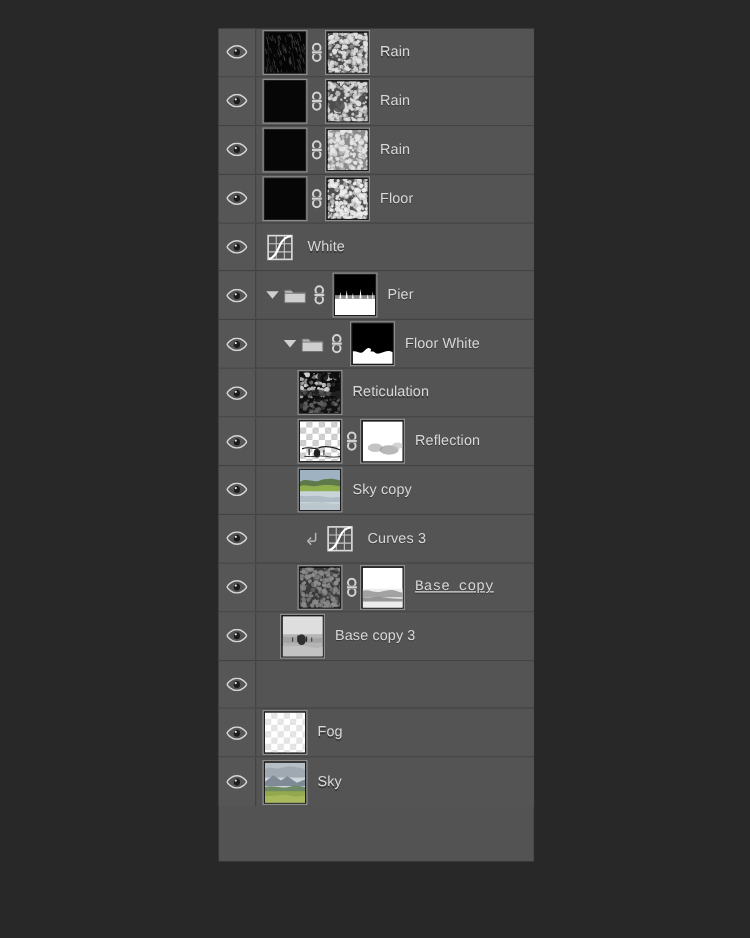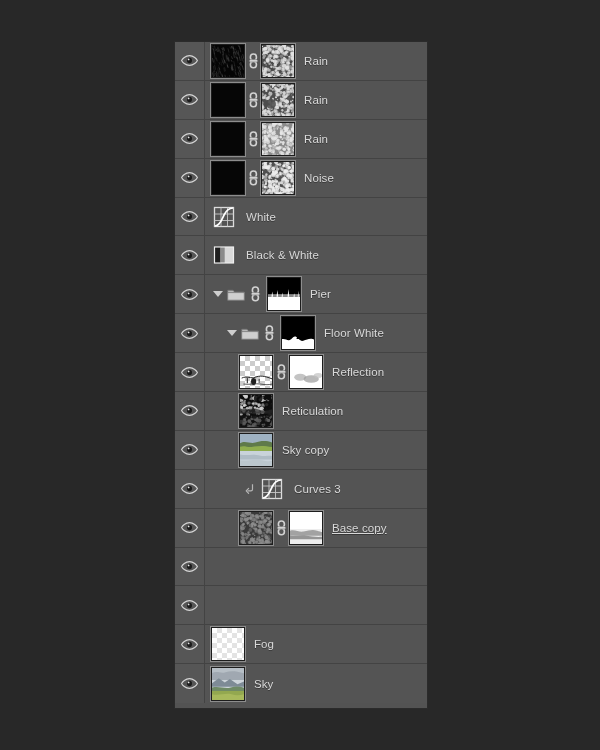--- a/index.html
+++ b/index.html
@@ -7,21 +7,21 @@
     width:600px;height:750px;
     background:#282828;
     font-family:"Liberation Sans", sans-serif;
     overflow:hidden;
   }
   .stage{position:relative;width:600px;height:750px;}
 
   
   .panel{
     position:absolute;
-    left:175px;top:42px;
+    left:175px;top:23px;
     width:252px;height:666px;
     background:#535353;
     box-shadow:0 0 0 1px #2b2b2b;
   }
 
   .rows{width:100%;height:100%;}
 
   .row{
     position:relative;
     display:flex;
@@ -118,21 +118,21 @@
   }
 
   .label{
     color:#d8d8d8;
     font-size:11.5px;
     letter-spacing:0.1px;
     white-space:nowrap;
     padding-left:9px;
     text-shadow:0 1px 0 rgba(0,0,0,.35);
   }
-  .label.underlined{ text-decoration:underline; }
+  .label.underlined{ text-decoration:underline;font-family:Liberation Mono, monospace; }
   .gap2{width:4px;min-width:4px;height:1px;}
 </style>
 </head>
 <body>
 
 <div class="stage">
   <div class="panel">
     <div class="rows" id="rows">
         <div class="row">
           <span class="eyecol">
@@ -1383,21 +1383,21 @@
                 <circle cx="28.3" cy="21.2" r="1.8" fill="#ededed" opacity="0.87"></circle>
                 <circle cx="8.8" cy="33.4" r="1.9" fill="#ededed" opacity="0.90"></circle>
                 <circle cx="32.0" cy="33.1" r="2.2" fill="#ededed" opacity="0.95"></circle>
                 <circle cx="23.4" cy="24.3" r="1.8" fill="#ededed" opacity="0.61"></circle>
                 <circle cx="22.6" cy="13.8" r="1.9" fill="#ededed" opacity="0.44"></circle>
                 <circle cx="18.7" cy="33.8" r="2.0" fill="#ededed" opacity="0.62"></circle>
                 <circle cx="12.6" cy="30.3" r="1.8" fill="#ededed" opacity="0.68"></circle>
                 <circle cx="26.1" cy="19.4" r="2.2" fill="#ededed" opacity="0.88"></circle>
                 <circle cx="17.2" cy="28.5" r="1.9" fill="#ededed" opacity="0.92"></circle>
               </svg></span>
-            <span class="label">Noise</span>
+            <span class="label">Floor</span>
           </span>
         </div>
         <div class="row">
           <span class="eyecol">
             <span class="eye">
               <svg width="17" height="11" viewBox="0 0 17 11">
                 <path d="M8.5 0.6C4.4 0.6 1.3 4 0.6 5.5c0.7 1.5 3.8 4.9 7.9 4.9s7.2-3.4 7.9-4.9C15.7 4 12.6 0.6 8.5 0.6z" fill="none" stroke="#d6d6d6" stroke-width="1.1"></path>
                 <ellipse cx="8.5" cy="5.5" rx="2.5" ry="2.8" fill="#1c1c1c"></ellipse>
                 <ellipse cx="7.6" cy="4.4" rx="0.9" ry="0.9" fill="#e8e8e8"></ellipse>
               </svg>
@@ -1420,80 +1420,58 @@
             <span class="eye">
               <svg width="17" height="11" viewBox="0 0 17 11">
                 <path d="M8.5 0.6C4.4 0.6 1.3 4 0.6 5.5c0.7 1.5 3.8 4.9 7.9 4.9s7.2-3.4 7.9-4.9C15.7 4 12.6 0.6 8.5 0.6z" fill="none" stroke="#d6d6d6" stroke-width="1.1"></path>
                 <ellipse cx="8.5" cy="5.5" rx="2.5" ry="2.8" fill="#1c1c1c"></ellipse>
                 <ellipse cx="7.6" cy="4.4" rx="0.9" ry="0.9" fill="#e8e8e8"></ellipse>
               </svg>
             </span>
           </span>
           <span class="content">
             <span class="indent" style="width:6px;min-width:6px"></span>
-            <span class="adjicon">
-              <svg width="22" height="22" viewBox="0 0 22 22">
-                <rect x="1.5" y="3" width="19" height="16" fill="#d9d9d9" stroke="#ededed" stroke-width="1.2"></rect>
-                <rect x="2.1" y="3.6" width="5.4" height="14.8" fill="#1f1f1f"></rect>
-                <rect x="7.5" y="3.6" width="4.2" height="14.8" fill="#8a8a8a"></rect>
-              </svg>
-            </span>
-            <span class="label">Black &amp; White</span>
+            <span class="tri">
+              <i></i>
+            </span>
+            <span class="folder">
+              <svg width="18" height="13" viewBox="0 0 18 13">
+                <path d="M0.7 2.2h5.3l1.5 1.7h9.8v8.3H0.7z" fill="#b9b9b9" stroke="#6d6d6d" stroke-width="0.8"></path>
+                <path d="M0.7 4.6h16.6v7.6H0.7z" fill="#cfcfcf" stroke="#6d6d6d" stroke-width="0.7"></path>
+              </svg>
+            </span>
+            <span class="link">
+              <svg width="11" height="16" viewBox="0 0 11 16">
+                <rect x="2.4" y="1" width="6" height="6.4" rx="3" fill="none" stroke="#d2d2d2" stroke-width="1.6"></rect>
+                <rect x="2.4" y="8.4" width="6" height="6.4" rx="3" fill="none" stroke="#d2d2d2" stroke-width="1.6"></rect>
+                <rect x="0.4" y="6.6" width="10.2" height="2.6" fill="#5a5a5a"></rect>
+                <rect x="1.6" y="7.0" width="7.8" height="1.8" fill="#d2d2d2"></rect>
+              </svg>
+            </span>
+            <span class="gap2"></span>
+            <span class="thumb"><svg width="34" height="34" viewBox="0 0 40 40" preserveAspectRatio="none">
+                <rect width="40" height="40" fill="#000"></rect>
+                <path d="M0 22h40v18H0z" fill="#fff"></path>
+                <path d="M4 22l1-6 1 6M10 22l1-8 1 8M16 22l0.8-5 0.8 5M23 22l1-9 1 9M30 22l0.8-4 0.8 4M35 22l0.6-7 0.6 7" fill="#fff"></path>
+                <rect x="0" y="19" width="40" height="3" fill="#fff" opacity="0.55"></rect>
+              </svg></span>
+            <span class="label">Pier</span>
           </span>
         </div>
         <div class="row">
           <span class="eyecol">
             <span class="eye">
               <svg width="17" height="11" viewBox="0 0 17 11">
                 <path d="M8.5 0.6C4.4 0.6 1.3 4 0.6 5.5c0.7 1.5 3.8 4.9 7.9 4.9s7.2-3.4 7.9-4.9C15.7 4 12.6 0.6 8.5 0.6z" fill="none" stroke="#d6d6d6" stroke-width="1.1"></path>
                 <ellipse cx="8.5" cy="5.5" rx="2.5" ry="2.8" fill="#1c1c1c"></ellipse>
                 <ellipse cx="7.6" cy="4.4" rx="0.9" ry="0.9" fill="#e8e8e8"></ellipse>
               </svg>
             </span>
           </span>
           <span class="content">
-            <span class="indent" style="width:6px;min-width:6px"></span>
-            <span class="tri">
-              <i></i>
-            </span>
-            <span class="folder">
-              <svg width="18" height="13" viewBox="0 0 18 13">
-                <path d="M0.7 2.2h5.3l1.5 1.7h9.8v8.3H0.7z" fill="#b9b9b9" stroke="#6d6d6d" stroke-width="0.8"></path>
-                <path d="M0.7 4.6h16.6v7.6H0.7z" fill="#cfcfcf" stroke="#6d6d6d" stroke-width="0.7"></path>
-              </svg>
-            </span>
-            <span class="link">
-              <svg width="11" height="16" viewBox="0 0 11 16">
-                <rect x="2.4" y="1" width="6" height="6.4" rx="3" fill="none" stroke="#d2d2d2" stroke-width="1.6"></rect>
-                <rect x="2.4" y="8.4" width="6" height="6.4" rx="3" fill="none" stroke="#d2d2d2" stroke-width="1.6"></rect>
-                <rect x="0.4" y="6.6" width="10.2" height="2.6" fill="#5a5a5a"></rect>
-                <rect x="1.6" y="7.0" width="7.8" height="1.8" fill="#d2d2d2"></rect>
-              </svg>
-            </span>
-            <span class="gap2"></span>
-            <span class="thumb"><svg width="34" height="34" viewBox="0 0 40 40" preserveAspectRatio="none">
-                <rect width="40" height="40" fill="#000"></rect>
-                <path d="M0 22h40v18H0z" fill="#fff"></path>
-                <path d="M4 22l1-6 1 6M10 22l1-8 1 8M16 22l0.8-5 0.8 5M23 22l1-9 1 9M30 22l0.8-4 0.8 4M35 22l0.6-7 0.6 7" fill="#fff"></path>
-                <rect x="0" y="19" width="40" height="3" fill="#fff" opacity="0.55"></rect>
-              </svg></span>
-            <span class="label">Pier</span>
-          </span>
-        </div>
-        <div class="row">
-          <span class="eyecol">
-            <span class="eye">
-              <svg width="17" height="11" viewBox="0 0 17 11">
-                <path d="M8.5 0.6C4.4 0.6 1.3 4 0.6 5.5c0.7 1.5 3.8 4.9 7.9 4.9s7.2-3.4 7.9-4.9C15.7 4 12.6 0.6 8.5 0.6z" fill="none" stroke="#d6d6d6" stroke-width="1.1"></path>
-                <ellipse cx="8.5" cy="5.5" rx="2.5" ry="2.8" fill="#1c1c1c"></ellipse>
-                <ellipse cx="7.6" cy="4.4" rx="0.9" ry="0.9" fill="#e8e8e8"></ellipse>
-              </svg>
-            </span>
-          </span>
-          <span class="content">
             <span class="indent" style="width:20px;min-width:20px"></span>
             <span class="tri">
               <i></i>
             </span>
             <span class="folder">
               <svg width="18" height="13" viewBox="0 0 18 13">
                 <path d="M0.7 2.2h5.3l1.5 1.7h9.8v8.3H0.7z" fill="#b9b9b9" stroke="#6d6d6d" stroke-width="0.8"></path>
                 <path d="M0.7 4.6h16.6v7.6H0.7z" fill="#cfcfcf" stroke="#6d6d6d" stroke-width="0.7"></path>
               </svg>
             </span>
@@ -1506,58 +1484,20 @@
               </svg>
             </span>
             <span class="gap2"></span>
             <span class="thumb"><svg width="34" height="34" viewBox="0 0 40 40" preserveAspectRatio="none">
                 <rect width="40" height="40" fill="#000"></rect>
                 <path d="M0 26c4-1 6 2 9 1s4-5 7-4 5 6 9 5 7-3 11-2 4 2 4 2v12H0z" fill="#fff"></path>
                 <path d="M17 26c1-4 2-7 3-7s1 4 2 7z" fill="#000"></path>
                 <path d="M20 20l1 6M22 21l0.5 5" stroke="#000" stroke-width="1"></path>
               </svg></span>
             <span class="label">Floor White</span>
-          </span>
-        </div>
-        <div class="row">
-          <span class="eyecol">
-            <span class="eye">
-              <svg width="17" height="11" viewBox="0 0 17 11">
-                <path d="M8.5 0.6C4.4 0.6 1.3 4 0.6 5.5c0.7 1.5 3.8 4.9 7.9 4.9s7.2-3.4 7.9-4.9C15.7 4 12.6 0.6 8.5 0.6z" fill="none" stroke="#d6d6d6" stroke-width="1.1"></path>
-                <ellipse cx="8.5" cy="5.5" rx="2.5" ry="2.8" fill="#1c1c1c"></ellipse>
-                <ellipse cx="7.6" cy="4.4" rx="0.9" ry="0.9" fill="#e8e8e8"></ellipse>
-              </svg>
-            </span>
-          </span>
-          <span class="content">
-            <span class="indent" style="width:34px;min-width:34px"></span>
-            <span class="thumb checker">
-              <svg width="34" height="34" viewBox="0 0 40 40" style="position:absolute;left:0;top:0;">
-                <path d="M2 26c6-3 11 1 16-1s10-2 20 2" stroke="#1e1e1e" stroke-width="1.1" fill="none"></path>
-                <ellipse cx="16" cy="30" rx="3" ry="4" fill="#1f1f1f"></ellipse>
-                <rect x="8" y="26" width="1.2" height="6" fill="#222"></rect>
-                <rect x="22" y="27" width="1" height="5" fill="#222"></rect>
-                <path d="M4 33c8 1 14-1 20 0s10 1 14 0" stroke="#2a2a2a" stroke-width="0.9" fill="none"></path>
-              </svg>
-            </span>
-            <span class="link">
-              <svg width="11" height="16" viewBox="0 0 11 16">
-                <rect x="2.4" y="1" width="6" height="6.4" rx="3" fill="none" stroke="#d2d2d2" stroke-width="1.6"></rect>
-                <rect x="2.4" y="8.4" width="6" height="6.4" rx="3" fill="none" stroke="#d2d2d2" stroke-width="1.6"></rect>
-                <rect x="0.4" y="6.6" width="10.2" height="2.6" fill="#5a5a5a"></rect>
-                <rect x="1.6" y="7.0" width="7.8" height="1.8" fill="#d2d2d2"></rect>
-              </svg>
-            </span>
-            <span class="thumb"><svg width="34" height="34" viewBox="0 0 40 40" preserveAspectRatio="none">
-                <rect width="40" height="40" fill="#ffffff"></rect>
-                <ellipse cx="12" cy="25" rx="7" ry="4" fill="#b0b0b0" opacity="0.75"></ellipse>
-                <ellipse cx="25" cy="27" rx="9" ry="4.5" fill="#9a9a9a" opacity="0.7"></ellipse>
-                <ellipse cx="33" cy="23" rx="5" ry="3" fill="#c0c0c0" opacity="0.7"></ellipse>
-              </svg></span>
-            <span class="label">Reflection</span>
           </span>
         </div>
         <div class="row">
           <span class="eyecol">
             <span class="eye">
               <svg width="17" height="11" viewBox="0 0 17 11">
                 <path d="M8.5 0.6C4.4 0.6 1.3 4 0.6 5.5c0.7 1.5 3.8 4.9 7.9 4.9s7.2-3.4 7.9-4.9C15.7 4 12.6 0.6 8.5 0.6z" fill="none" stroke="#d6d6d6" stroke-width="1.1"></path>
                 <ellipse cx="8.5" cy="5.5" rx="2.5" ry="2.8" fill="#1c1c1c"></ellipse>
                 <ellipse cx="7.6" cy="4.4" rx="0.9" ry="0.9" fill="#e8e8e8"></ellipse>
               </svg>
@@ -1740,20 +1680,58 @@
                 <circle cx="34.3" cy="20.2" r="5.2" fill="#0d0d0d" opacity="0.85"></circle>
                 <circle cx="16.7" cy="22.7" r="2.7" fill="#0d0d0d" opacity="0.85"></circle>
                 <circle cx="33.6" cy="11.7" r="4.8" fill="#0d0d0d" opacity="0.85"></circle>
                 <circle cx="21.4" cy="4.0" r="5.1" fill="#0d0d0d" opacity="0.85"></circle>
                 <circle cx="37.0" cy="16.1" r="5.3" fill="#0d0d0d" opacity="0.85"></circle>
                 <circle cx="16.9" cy="24.9" r="3.0" fill="#0d0d0d" opacity="0.85"></circle>
                 <path d="M0 16c8 3 14-2 22 1s12 1 18-1v6H0z" fill="#2a2a2a" opacity="0.7"></path>
                 <rect y="24" width="40" height="16" fill="#141414" opacity="0.6"></rect>
               </svg></span>
             <span class="label">Reticulation</span>
+          </span>
+        </div>
+        <div class="row">
+          <span class="eyecol">
+            <span class="eye">
+              <svg width="17" height="11" viewBox="0 0 17 11">
+                <path d="M8.5 0.6C4.4 0.6 1.3 4 0.6 5.5c0.7 1.5 3.8 4.9 7.9 4.9s7.2-3.4 7.9-4.9C15.7 4 12.6 0.6 8.5 0.6z" fill="none" stroke="#d6d6d6" stroke-width="1.1"></path>
+                <ellipse cx="8.5" cy="5.5" rx="2.5" ry="2.8" fill="#1c1c1c"></ellipse>
+                <ellipse cx="7.6" cy="4.4" rx="0.9" ry="0.9" fill="#e8e8e8"></ellipse>
+              </svg>
+            </span>
+          </span>
+          <span class="content">
+            <span class="indent" style="width:34px;min-width:34px"></span>
+            <span class="thumb checker">
+              <svg width="34" height="34" viewBox="0 0 40 40" style="position:absolute;left:0;top:0;">
+                <path d="M2 26c6-3 11 1 16-1s10-2 20 2" stroke="#1e1e1e" stroke-width="1.1" fill="none"></path>
+                <ellipse cx="16" cy="30" rx="3" ry="4" fill="#1f1f1f"></ellipse>
+                <rect x="8" y="26" width="1.2" height="6" fill="#222"></rect>
+                <rect x="22" y="27" width="1" height="5" fill="#222"></rect>
+                <path d="M4 33c8 1 14-1 20 0s10 1 14 0" stroke="#2a2a2a" stroke-width="0.9" fill="none"></path>
+              </svg>
+            </span>
+            <span class="link">
+              <svg width="11" height="16" viewBox="0 0 11 16">
+                <rect x="2.4" y="1" width="6" height="6.4" rx="3" fill="none" stroke="#d2d2d2" stroke-width="1.6"></rect>
+                <rect x="2.4" y="8.4" width="6" height="6.4" rx="3" fill="none" stroke="#d2d2d2" stroke-width="1.6"></rect>
+                <rect x="0.4" y="6.6" width="10.2" height="2.6" fill="#5a5a5a"></rect>
+                <rect x="1.6" y="7.0" width="7.8" height="1.8" fill="#d2d2d2"></rect>
+              </svg>
+            </span>
+            <span class="thumb"><svg width="34" height="34" viewBox="0 0 40 40" preserveAspectRatio="none">
+                <rect width="40" height="40" fill="#ffffff"></rect>
+                <ellipse cx="12" cy="25" rx="7" ry="4" fill="#b0b0b0" opacity="0.75"></ellipse>
+                <ellipse cx="25" cy="27" rx="9" ry="4.5" fill="#9a9a9a" opacity="0.7"></ellipse>
+                <ellipse cx="33" cy="23" rx="5" ry="3" fill="#c0c0c0" opacity="0.7"></ellipse>
+              </svg></span>
+            <span class="label">Reflection</span>
           </span>
         </div>
         <div class="row">
           <span class="eyecol">
             <span class="eye">
               <svg width="17" height="11" viewBox="0 0 17 11">
                 <path d="M8.5 0.6C4.4 0.6 1.3 4 0.6 5.5c0.7 1.5 3.8 4.9 7.9 4.9s7.2-3.4 7.9-4.9C15.7 4 12.6 0.6 8.5 0.6z" fill="none" stroke="#d6d6d6" stroke-width="1.1"></path>
                 <ellipse cx="8.5" cy="5.5" rx="2.5" ry="2.8" fill="#1c1c1c"></ellipse>
                 <ellipse cx="7.6" cy="4.4" rx="0.9" ry="0.9" fill="#e8e8e8"></ellipse>
               </svg>
@@ -2056,20 +2034,36 @@
         <div class="row">
           <span class="eyecol">
             <span class="eye">
               <svg width="17" height="11" viewBox="0 0 17 11">
                 <path d="M8.5 0.6C4.4 0.6 1.3 4 0.6 5.5c0.7 1.5 3.8 4.9 7.9 4.9s7.2-3.4 7.9-4.9C15.7 4 12.6 0.6 8.5 0.6z" fill="none" stroke="#d6d6d6" stroke-width="1.1"></path>
                 <ellipse cx="8.5" cy="5.5" rx="2.5" ry="2.8" fill="#1c1c1c"></ellipse>
                 <ellipse cx="7.6" cy="4.4" rx="0.9" ry="0.9" fill="#e8e8e8"></ellipse>
               </svg>
             </span>
           </span>
+          <span class="content">
+            <span class="indent" style="width:20px;min-width:20px"></span>
+            <span class="thumb"><svg width="34" height="34" viewBox="0 0 40 40" preserveAspectRatio="none">
+                <rect width="40" height="40" fill="#cfcfcf"></rect>
+                <rect width="40" height="17" fill="#dedede"></rect>
+                <rect y="17" width="40" height="23" fill="#b4b4b4"></rect>
+                <path d="M0 19c8 2 14-1 21 1s12 0 19 1v4H0z" fill="#9b9b9b" opacity="0.7"></path>
+                <ellipse cx="18" cy="22" rx="4" ry="5" fill="#2f2f2f"></ellipse>
+                <rect x="14" y="18" width="1.4" height="6" fill="#2b2b2b"></rect>
+                <rect x="22" y="19" width="1.2" height="5" fill="#2b2b2b"></rect>
+                <rect x="9" y="20" width="1" height="4" fill="#3a3a3a"></rect>
+                <rect x="27" y="20" width="1" height="4" fill="#3a3a3a"></rect>
+                <path d="M0 28c10 1 18-1 26 1s8 0 14-1v12H0z" fill="#c2c2c2"></path>
+              </svg></span>
+            <span class="label">Base copy 3</span>
+          </span>
         </div>
         <div class="row">
           <span class="eyecol">
             <span class="eye">
               <svg width="17" height="11" viewBox="0 0 17 11">
                 <path d="M8.5 0.6C4.4 0.6 1.3 4 0.6 5.5c0.7 1.5 3.8 4.9 7.9 4.9s7.2-3.4 7.9-4.9C15.7 4 12.6 0.6 8.5 0.6z" fill="none" stroke="#d6d6d6" stroke-width="1.1"></path>
                 <ellipse cx="8.5" cy="5.5" rx="2.5" ry="2.8" fill="#1c1c1c"></ellipse>
                 <ellipse cx="7.6" cy="4.4" rx="0.9" ry="0.9" fill="#e8e8e8"></ellipse>
               </svg>
             </span>

